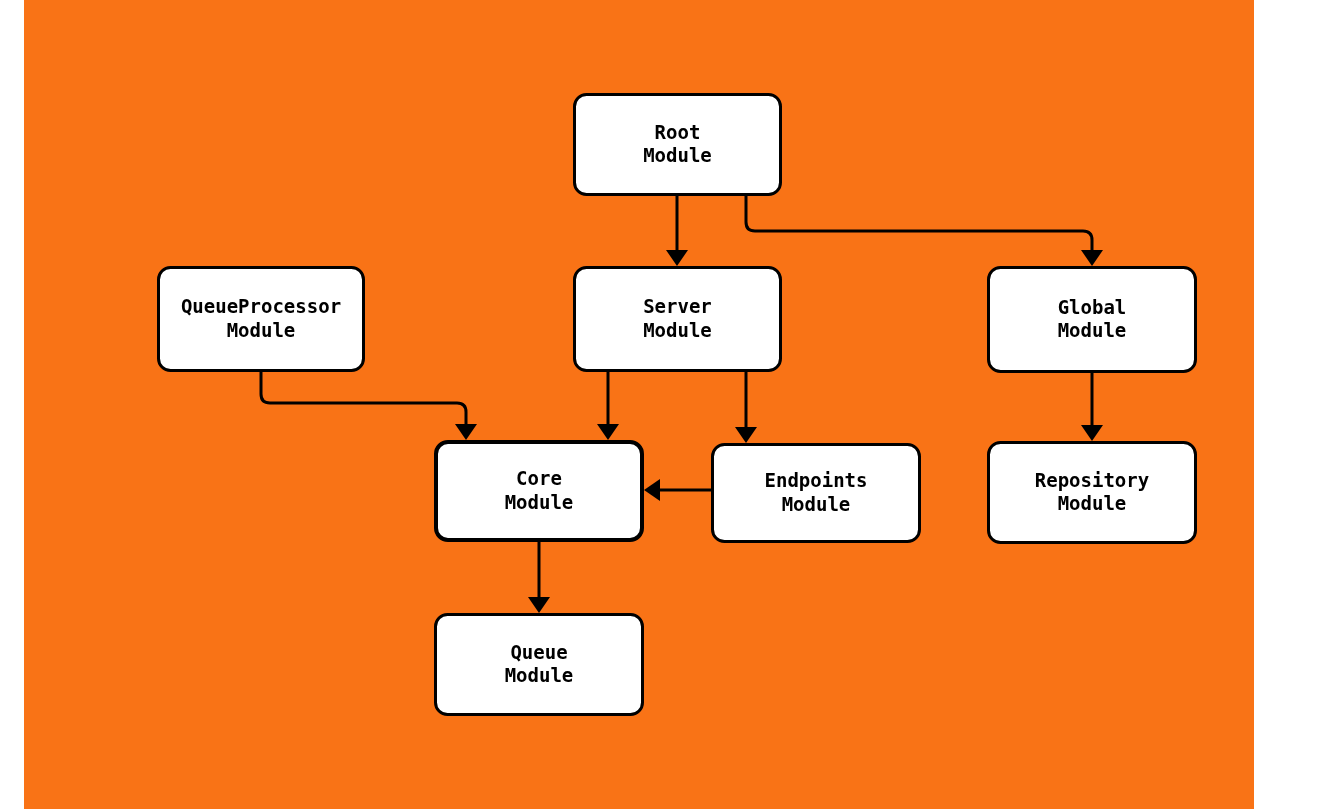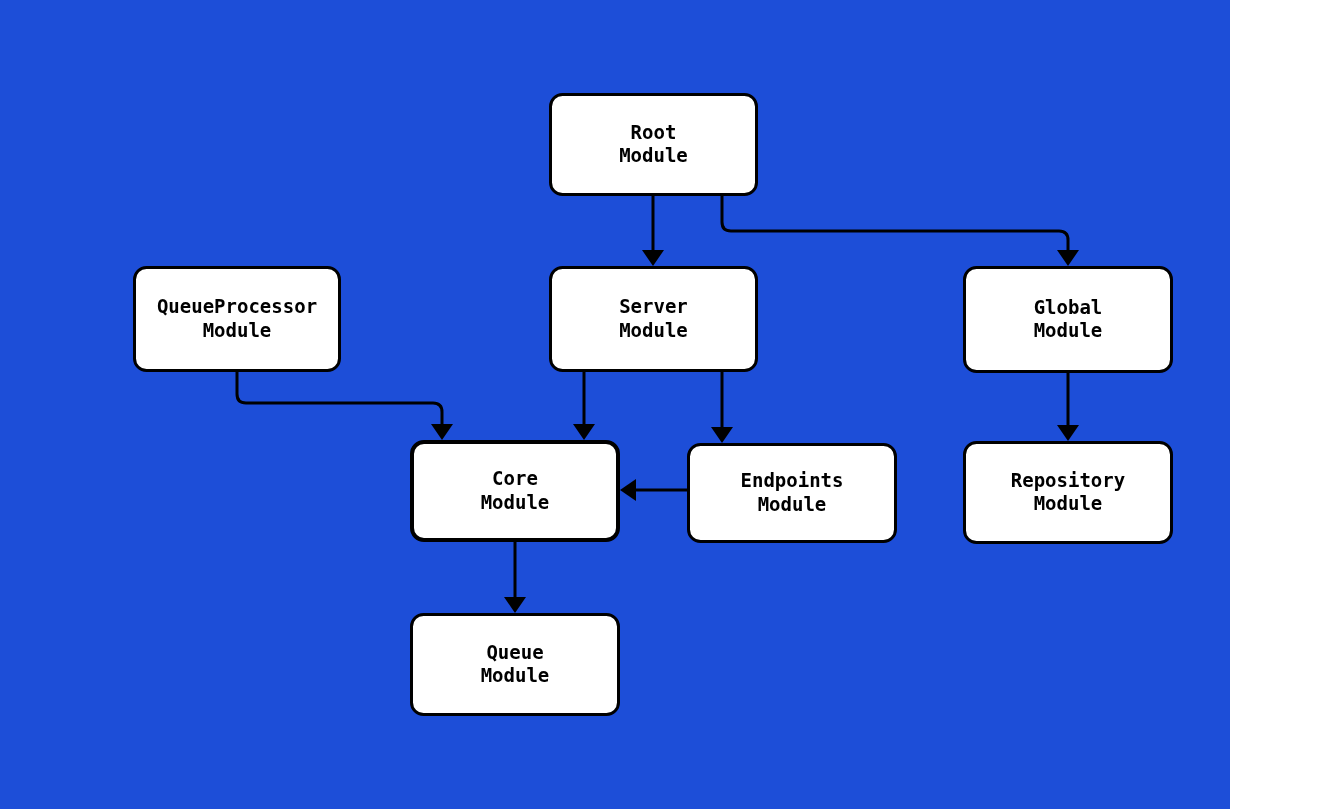--- a/index.html
+++ b/index.html
@@ -11,21 +11,22 @@
   body {
     width: 1337px;
     height: 809px;
     overflow: hidden;
     font-family: "DejaVu Sans Mono", "Liberation Mono", monospace;
   }
   #diagram-root {
     position: relative;
     width: 1230px;
     height: 809px;
-    background: #1d4ed8;
+    background: #f97316;
+    margin-left: 24px;
   }
   svg#diagram-canvas {
     display: block;
     width: 1337px;
     height: 809px;
   }
   .node-box {
     fill: #ffffff;
   }
   .node-label {

